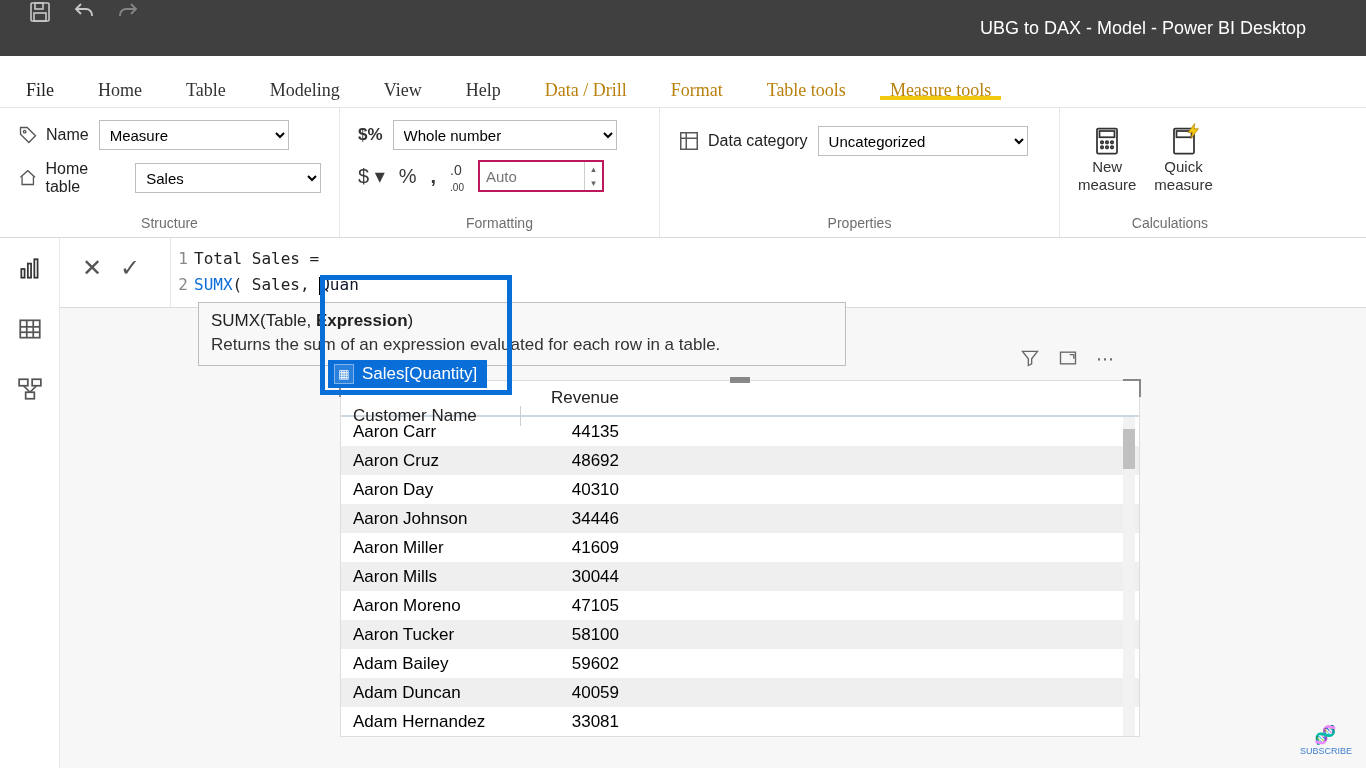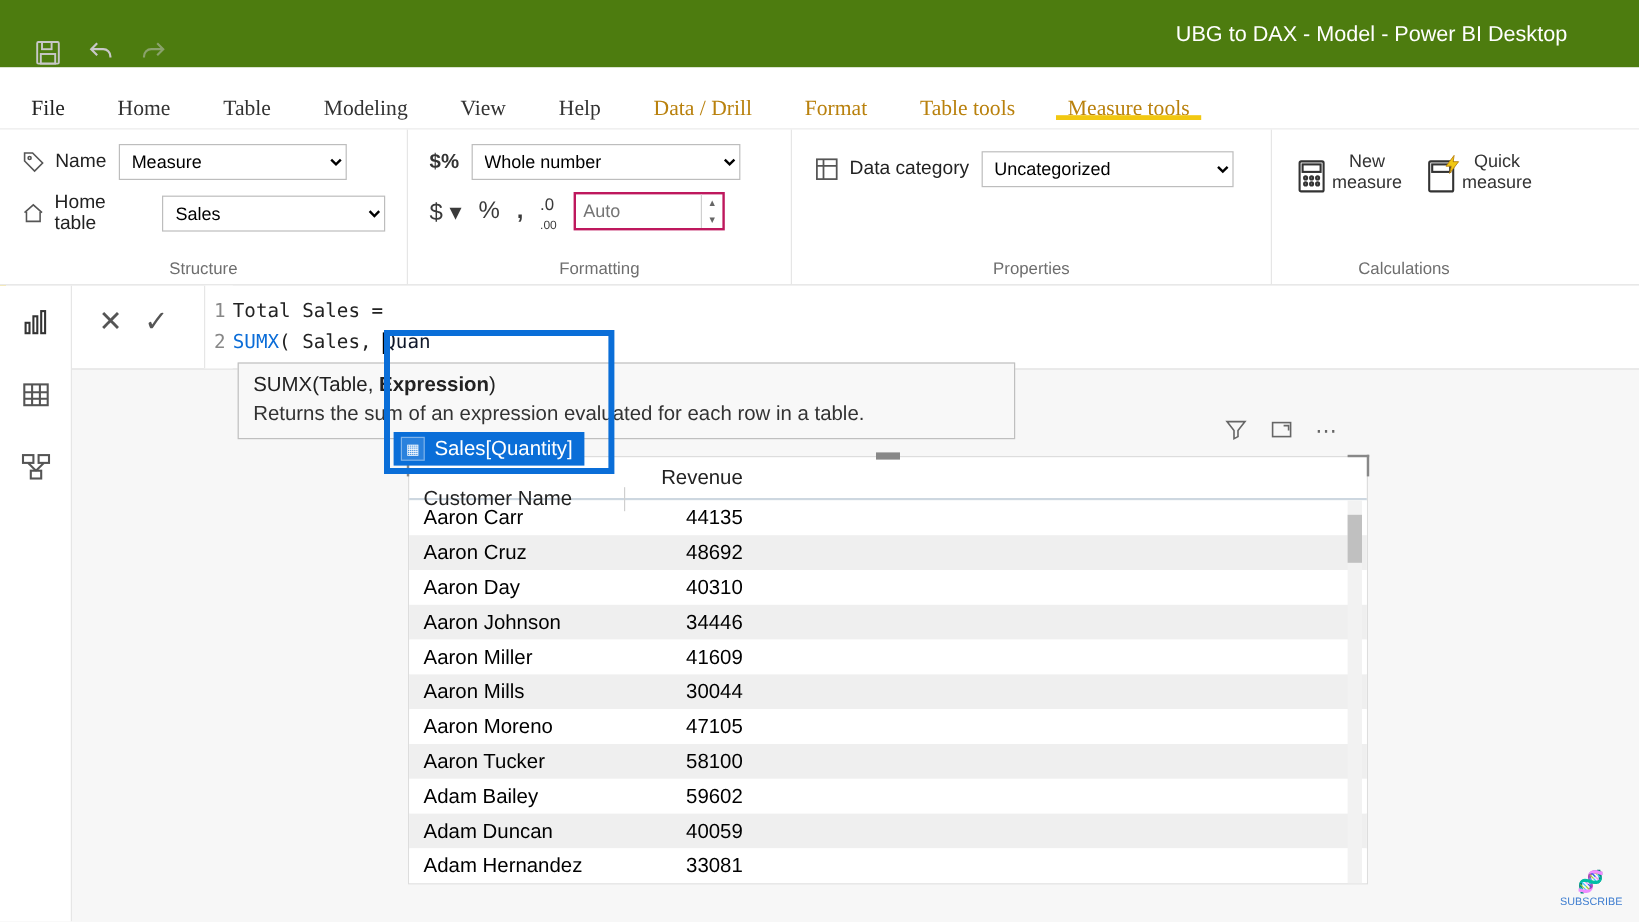--- a/index.html
+++ b/index.html
@@ -1,19 +1,19 @@
 <!DOCTYPE html>
 <html><head>
 <meta charset="utf-8">
 <style>
   * { box-sizing: border-box; margin: 0; padding: 0; }
   body { font-family: "Segoe UI", Arial, sans-serif; font-size: 14px; background: #f7f7f7; width: 1366px; height: 768px; overflow: hidden; position: relative; }
 
   
-  .titlebar { background: #4d7c0f; height: 56px; display: flex; align-items: flex-end; color: #fff; position: relative; }
+  .titlebar { background: #404040; height: 56px; display: flex; align-items: flex-start; color: #fff; position: relative; }
   .titlebar .qat { display: flex; gap: 20px; padding-left: 28px; }
   .titlebar .qat-icon { width: 24px; height: 24px; color: #c8c8c8; }
   .titlebar .title-center { position: absolute; left: 50%; transform: translateX(-50%); top: 0; height: 56px; line-height: 56px; width: 400px; text-align: right; right: 60px; left: auto; transform:none; color:#fff; font-size:18px; }
 
   
   .tabs { background: #fff; height: 52px; display: flex; align-items: center; padding-left: 6px; border-bottom: 1px solid #e6e6e6; gap: 4px; }
   .tab { padding: 0 20px; height: 36px; line-height: 52px; font-size: 18px; color: #333; cursor: pointer; position: relative; font-family: Liberation Serif, serif; }
   .tab.gold { color: #b9810d; }
   .tab.file { color: #222; }
   .tab.active { color: #b9810d; }
@@ -29,21 +29,21 @@
   select.name-val { width: 190px; }
   select.home-val { width: 190px; }
   select.fmt { width: 224px; }
   .fmt-nums { display:flex; align-items:center; gap:14px; }
   .fmt-nums span { font-size:20px; color:#3a3a3a; }
   .auto-box { display:flex; align-items:center; border:2px solid #be185d; height:32px;gap:44px; }
   .auto-box input { border:none; width:60px; padding:0 6px; color:#999; font-size:15px; background:transparent; }
   .spinbtns { width: 18px; display:flex; flex-direction:column; border-left:1px solid #cfcfcf; }
   .spinbtns div { height:14px; font-size:9px; line-height:14px; text-align:center; color:#666; }
 
-  .calc-btn { display:flex; flex-direction:row; align-items:flex-end; gap:2px; font-size:15px; color:#333; padding-top:0; }
+  .calc-btn { display:flex; flex-direction:column; align-items:center; gap:2px; font-size:15px; color:#333; padding-top:0; }
   .calc-btn .ic { font-size:28px; }
   .calc-row { display:flex; gap:18px; align-items:flex-start; padding-top:6px; }
 
   
   .leftpane { position:absolute; left:0; top:238px; width:60px; background:#fff; border-right:1px solid #e6e6e6; bottom:0; display:flex; flex-direction:column; align-items:center; padding-top:16px; gap:30px; }
   .leftpane .lp { width:30px; height:30px; color:#666; font-size:22px; display:flex; align-items:center; justify-content:center; }
   .leftpane .lp.active { border-left:0; }
   .leftpane-indicator { position:absolute; left:0; top:238px; width:5px; height:50px; background:#f2c811; }
 
   

